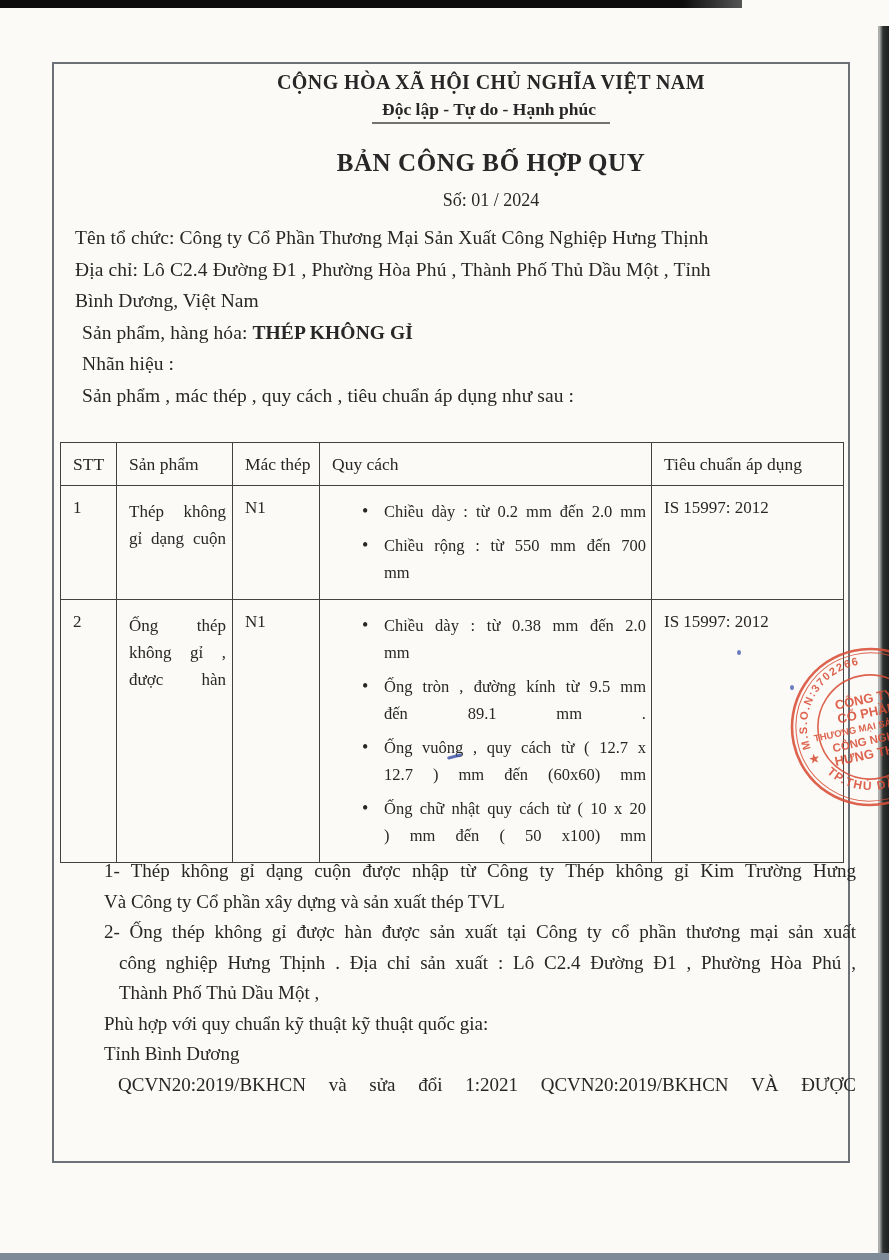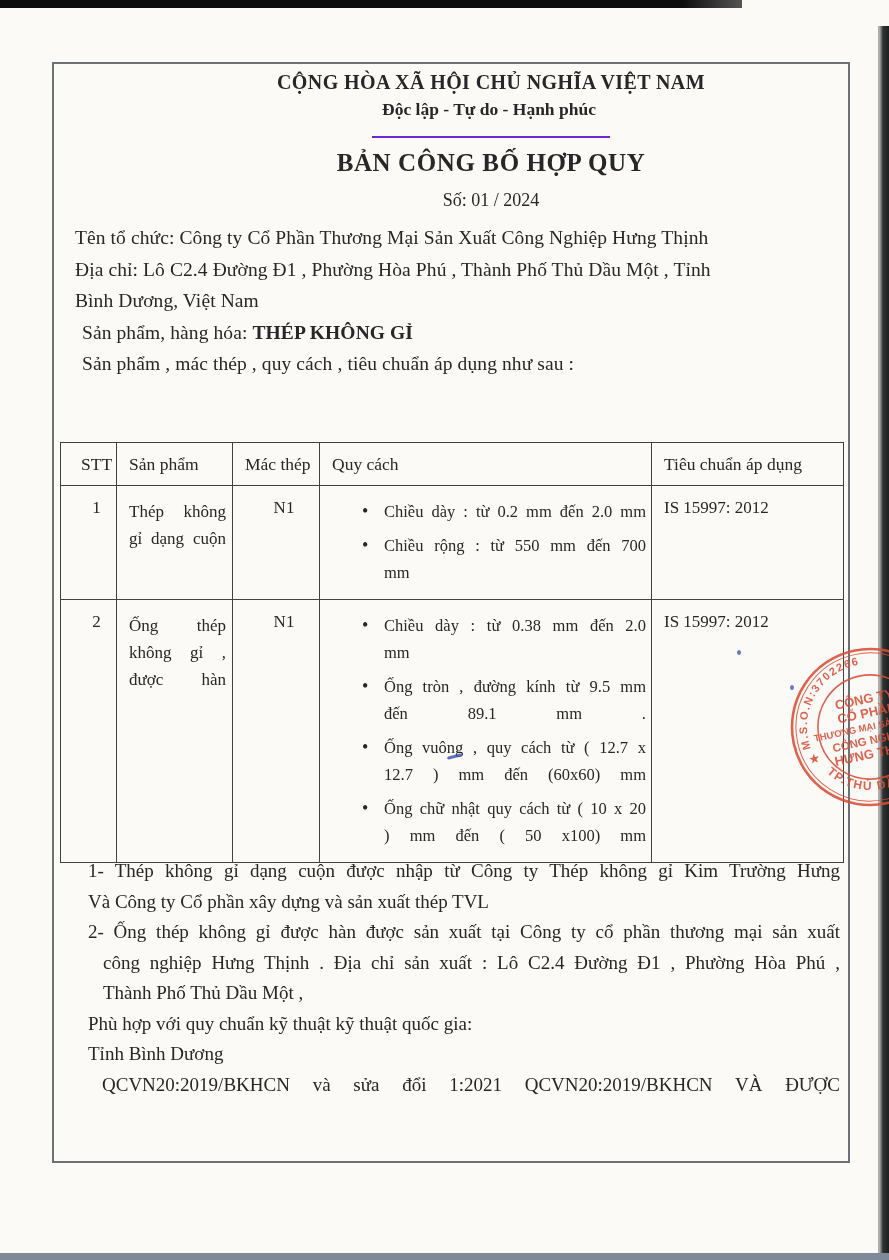--- a/index.html
+++ b/index.html
@@ -13,47 +13,47 @@
   .scan-strip{position:absolute;background:#141414;}
   .strip-top{left:0;top:0;width:742px;height:8px;background:linear-gradient(to right,#0d0d0d 92%,#555 100%);}
   .strip-right{right:0;top:26px;width:11px;height:1234px;background:linear-gradient(to right,#9aa0a4 0,#34383650 10%,#2e3231 45%,#1d201f 100%);}
   .strip-bottom{left:0;top:1253px;width:889px;height:7px;background:#7e8a98;}
   
   .doc-border{position:absolute;left:52px;top:62px;width:794px;height:1097px;border:2px solid #6b7177;background:transparent;}
   
   .center-line{position:absolute;left:64px;width:854px;text-align:center;}
   .national-title{top:71px;font-size:20px;font-weight:bold;letter-spacing:.4px;}
   .motto{top:99px;font-size:17.5px;font-weight:bold;}
-  .motto .underlined{border-bottom:2px solid #6d28d9;padding:0 14px 17px 10px;}
+  .motto .underlined{border-bottom:2px solid #737373;padding:0 14px 3px 10px;}
   .doc-title{top:149px;font-size:25px;font-weight:bold;letter-spacing:.6px;}
   .doc-number{top:190px;font-size:18px;}
   
   .info{position:absolute;left:75px;top:222px;width:770px;font-size:19.5px;line-height:31.5px;letter-spacing:.1px;}
   .info .indent{padding-left:7px;}
   .bold{font-weight:bold;}
   
   table.spec-table{position:absolute;left:60px;top:442px;width:784px;border-collapse:collapse;font-size:17px;table-layout:fixed;}
   .spec-table th,.spec-table td{border:1.5px solid #414141;vertical-align:top;font-weight:normal;}
   .spec-table th{padding:11px 8px 10px 12px;text-align:left;font-size:17.5px;}
-  .spec-table th.c,.spec-table td.c{text-align:center;padding-left:20px;padding-right:4px;}
+  .spec-table th.c,.spec-table td.c{text-align:left;padding-left:12px;padding-right:4px;}
   .spec-table td{padding-top:12px;}
   .col-stt{width:56px;}
   .col-product{width:116px;}
   .col-grade{width:87px;}
   .col-spec{width:332px;}
   .col-std{width:auto;}
   td.cell-product{padding:12px 6px 0 12px;}
   td.cell-std{padding:12px 8px 0 12px;}
   .pre-justify{white-space:pre-line;text-align:justify;text-align-last:justify;line-height:27px;}
   td.cell-spec{padding:12px 4px 6px 0;}
   .spec-item{position:relative;margin:0 0 7px 64px;width:262px;white-space:pre-line;
              text-align:justify;text-align-last:justify;line-height:27px;font-size:16.5px;}
   .spec-item::before{content:"\2022";position:absolute;left:-22px;top:0;font-size:18px;}
   
-  .notes{position:absolute;left:88px;top:856px;width:752px;font-size:19px;line-height:30.5px;}
+  .notes{position:absolute;left:104px;top:856px;width:752px;font-size:19px;line-height:30.5px;}
   .jl{text-align:justify;text-align-last:justify;}
   .ind15{padding-left:15px;}
   .conf1{padding-left:14px;}
   .conf2{margin-left:-26px;width:783px;}
   
   .stamp{position:absolute;left:770px;top:627px;width:200px;height:200px;opacity:.88;}
   .stamp text{font-family:"Liberation Sans","DejaVu Sans",sans-serif;font-weight:bold;}
   
   .ink{position:absolute;background:#3a4fa8;border-radius:50%;opacity:.75;}
   .ink1{left:790px;top:685px;width:4px;height:5px;}
@@ -76,20 +76,21 @@
 <div class="center-line doc-title">BẢN CÔNG BỐ HỢP QUY</div>
 <div class="center-line doc-number">Số: 01 / 2024</div>
 
 <div class="info">
   <div>Tên tổ chức: Công ty Cổ Phần Thương Mại Sản Xuất Công Nghiệp Hưng Thịnh</div>
   <div>Địa chỉ: Lô C2.4 Đường Đ1 , Phường Hòa Phú , Thành Phố Thủ Dầu Một , Tỉnh</div>
   <div>Bình Dương, Việt Nam</div>
   <div class="indent">
     <span>Sản phẩm, hàng hóa: </span><span class="bold">THÉP KHÔNG GỈ</span>
   </div>
+  <div class="indent">Nhãn hiệu :</div>
   <div class="indent">Sản phẩm , mác thép , quy cách , tiêu chuẩn áp dụng như sau :</div>
 </div>
 
 <table class="spec-table">
   <colgroup>
     <col class="col-stt">
       <col class="col-product">
       <col class="col-grade">
       <col class="col-spec">
       <col class="col-std">

